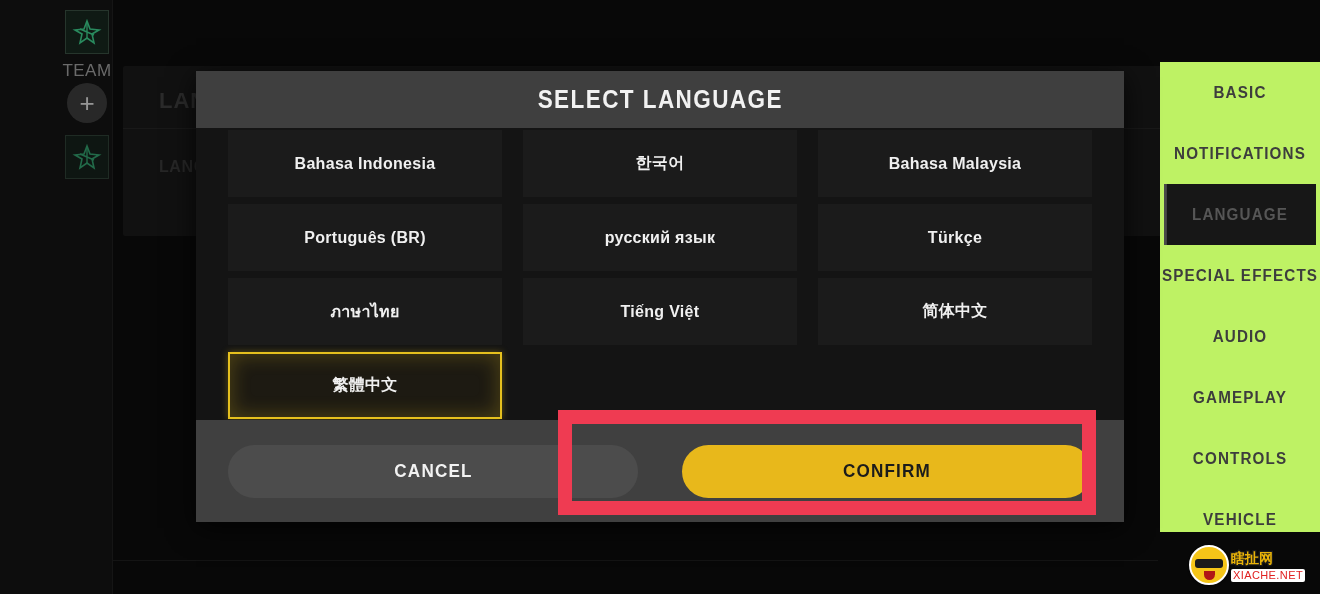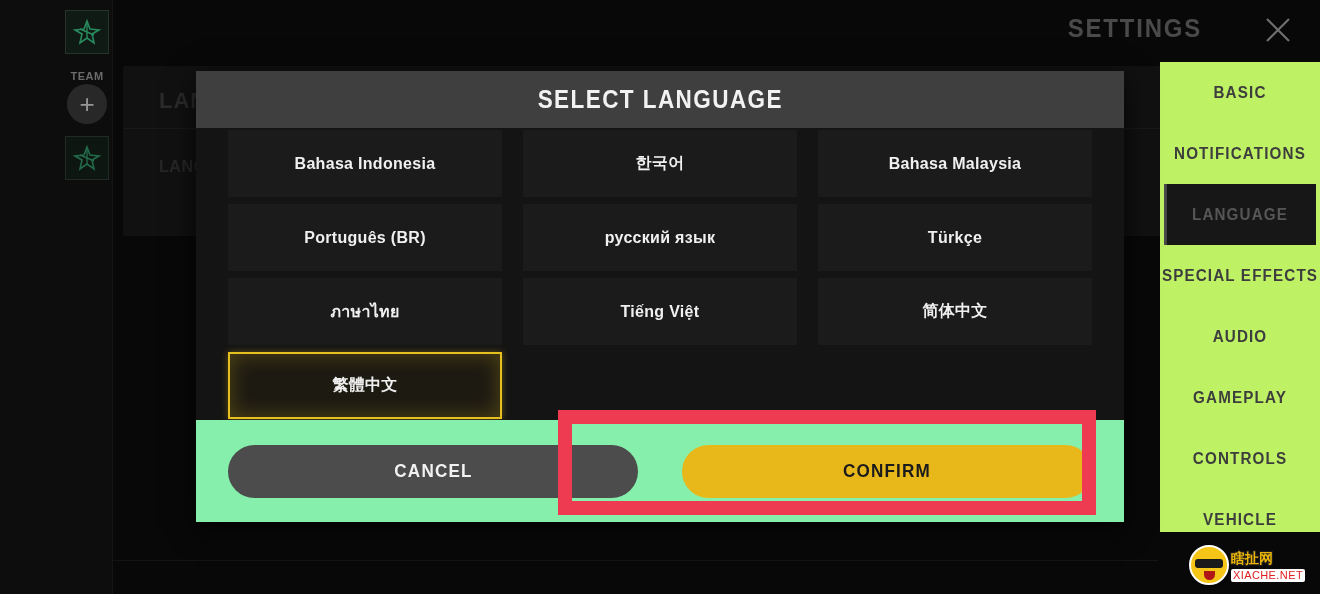--- a/index.html
+++ b/index.html
@@ -32,23 +32,23 @@
     align-items: center;
   }
   .avatar-tile {
     width: 44px; height: 44px;
     background: #0f1a14;
     border: 1px solid #26352c;
     display: flex; align-items: center; justify-content: center;
   }
   .avatar-tile svg { opacity: .85; }
   .team-label {
-    font-size: 11px; letter-spacing: .5px;
-    color: #6a6a6a; margin: 16px 0 2px;
-    font-weight: 700;
+    font-size: 17px; letter-spacing: .5px;
+    color: #6a6a6a; margin: 7px 0 2px;
+    font-weight: 400;
   }
   .add-btn {
     width: 40px; height: 40px; border-radius: 50%;
     background: #3a3a3a; opacity: .62;
     display: flex; align-items: center; justify-content: center;
     color: #e8e8e8; font-size: 26px; line-height: 1; font-weight: 300;
   }
   .avatar-tile.second { margin-top: 12px; opacity: .75; }
 
   .bg-panel {
@@ -148,21 +148,21 @@
     letter-spacing: .3px;
     position: relative;
   }
   .lang-cell.selected {
     border: 2px solid #e5c01e;
     background: #1d1a12;
     box-shadow: inset 0 0 18px 3px rgba(229,192,30,.22),
                 0 0 7px rgba(229,192,30,.35);
   }
   .modal-footer {
-    height: 102px; background: #86efac;
+    height: 102px; background: #404040;
     display: flex; align-items: center; gap: 44px;
     padding: 0 32px;
   }
   .btn {
     flex: 1; height: 53px; border-radius: 27px;
     display: flex; align-items: center; justify-content: center;
     font-size: 19px; font-weight: 700; letter-spacing: 1.3px;
     transform: scaleX(1);
     border: none;
   }
@@ -240,28 +240,20 @@
     </div>
   </div>
 
   <div class="bg-panel">
     <div class="bg-panel-title">LANG</div>
     <div class="bg-panel-divider"></div>
     <div class="bg-panel-sub">LANG</div>
   </div>
   <div class="bg-bottom-line"></div>
 
-  <div class="settings-head">
-    <div class="settings-title">SETTINGS</div>
-    <div class="close-icon">
-      <svg width="36" height="36" viewBox="0 0 36 36">
-        <path d="M7 7 L29 29 M29 7 L7 29" stroke="#6f6f6f" stroke-width="2.2" fill="none"></path>
-      </svg>
-    </div>
-  </div>
 
   <div class="side-menu" id="side-menu">
       <div class="side-item">
         <span>BASIC</span>
       </div>
       <div class="side-item">
         <span>NOTIFICATIONS</span>
       </div>
       <div class="side-item active">
         <span>LANGUAGE</span>

